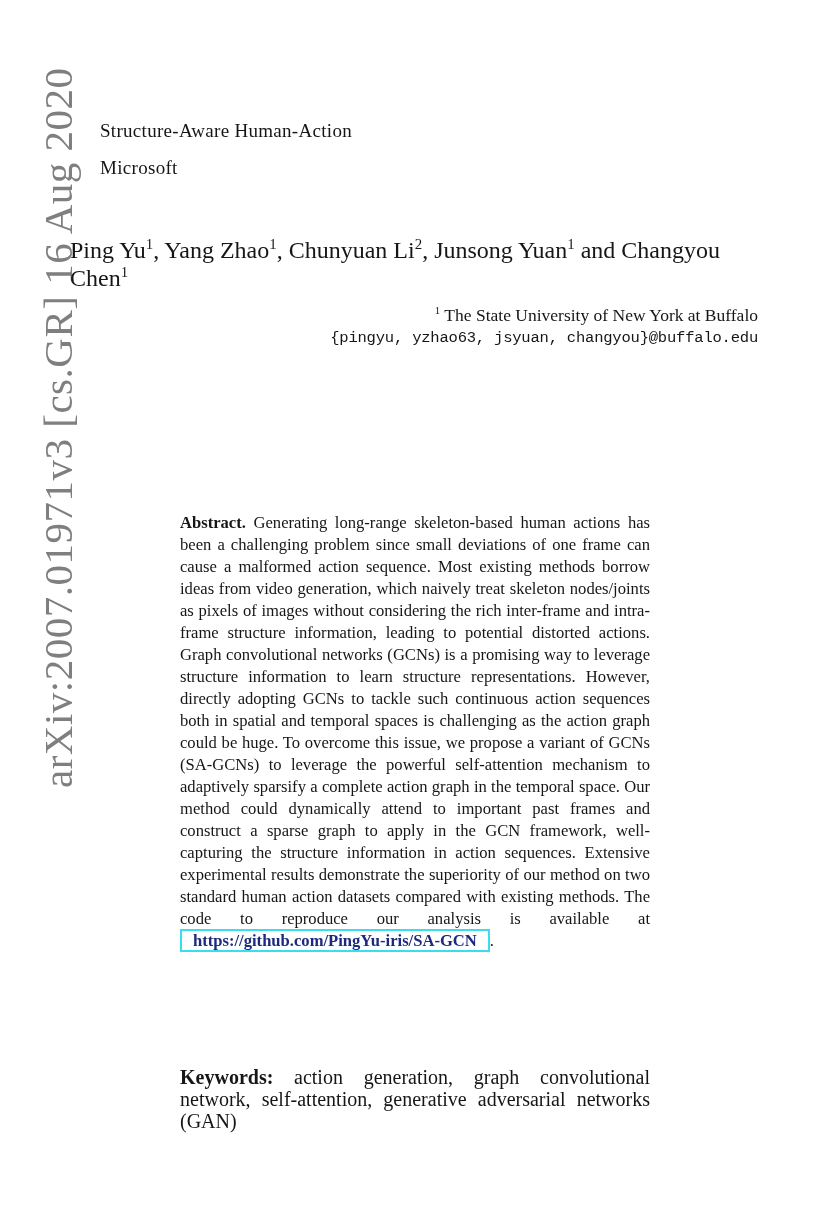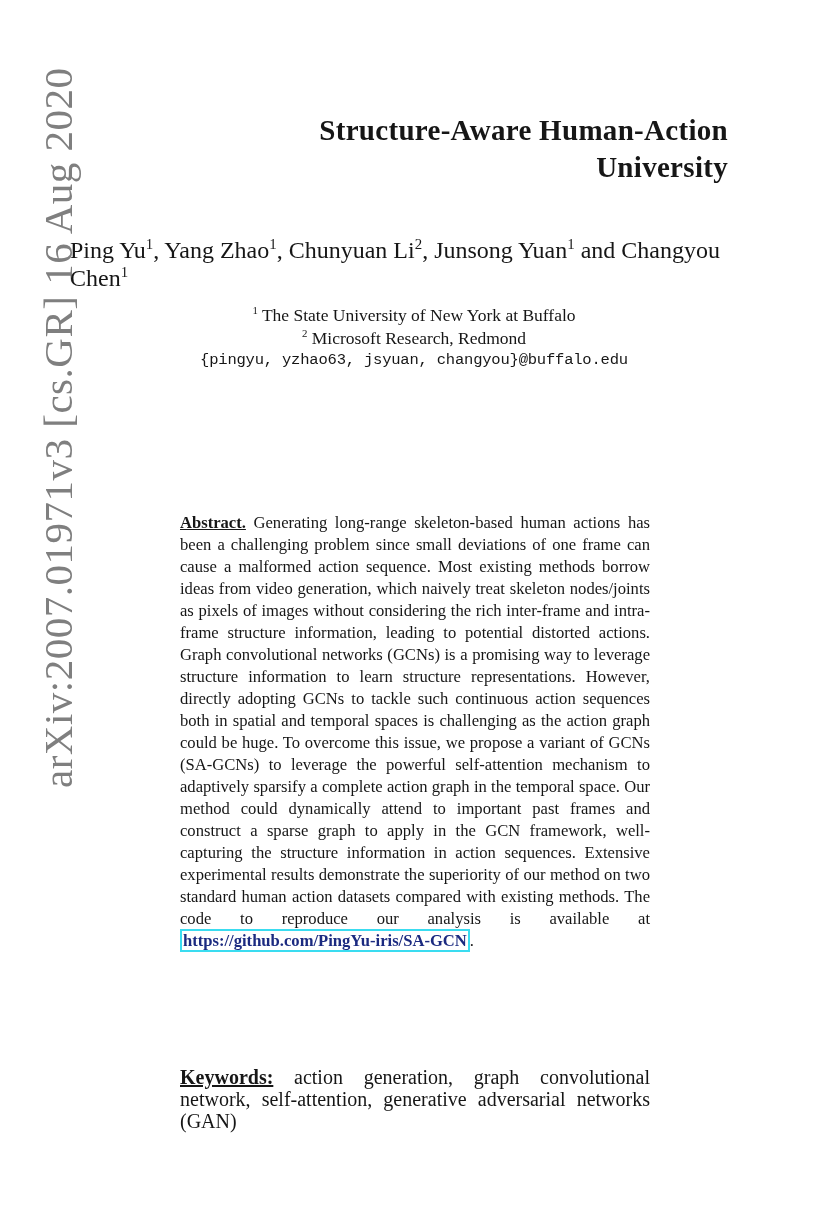--- a/index.html
+++ b/index.html
@@ -17,88 +17,87 @@
     transform-origin: 0 0;
     transform: rotate(-90deg);
     font-size: 41px;
     letter-spacing: 0.5px;
     white-space: nowrap;
     font-family: "Liberation Serif", serif;
   }
   .title {
     position: absolute;
     top: 112px; left: 100px; right: 100px;
-    text-align: right;
-    font-size: 29px;
-    font-weight: bold;
+    text-align: left;
+    font-size: 19px;
+    font-weight: normal;
     line-height: 37px;
     letter-spacing: 0.3px;
   }
   .authors {
     position: absolute;
     top: 236px; left: 70px; right: 70px;
     text-align: left;
     font-size: 24px;
     line-height: 28px;
   }
   sup { font-size: 0.62em; line-height: 0; }
   .affiliations {
     position: absolute;
     top: 304px; left: 70px; right: 70px;
-    text-align: center;
+    text-align: right;
     font-size: 17.5px;
     line-height: 22.5px;
   }
   .email-line {
     font-family: "Liberation Mono", monospace;
     font-size: 15.5px;
     letter-spacing: -0.2px;
   }
   .abstract {
     position: absolute;
     top: 512px; left: 180px; width: 470px;
     font-size: 16.6px;
     line-height: 22px;
     text-align: justify;
   }
   .bold { font-weight: normal; }
   .link {
     font-weight: bold;
     border: 2px solid;
-    padding: 0 1px;
+    padding: 0 11px;
     text-decoration: none;
     box-decoration-break: clone;
     -webkit-box-decoration-break: clone;
     cursor: pointer;
   }
   .keywords {
     position: absolute;
     top: 1066px; left: 180px; width: 470px;
     font-size: 20px;
     line-height: 22px;
     text-align: justify;
   }
-  .kw-label, .abs-label { font-weight: bold; text-decoration: underline; }
+  .kw-label, .abs-label { font-weight: bold; }
 </style>
 </head>
 <body>
 
 <div class="watermark" style="color: rgb(127, 127, 127);">arXiv:2007.01971v3 [cs.GR] 16 Aug 2020</div>
 
 <div class="title">
   <div>Structure-Aware Human-Action</div>
-  <div>University</div>
+  <div>Microsoft</div>
 </div>
 
 <div class="authors">Ping Yu<sup>1</sup>, Yang Zhao<sup>1</sup>, Chunyuan Li<sup>2</sup>, Junsong Yuan<sup>1</sup> and Changyou Chen<sup>1</sup></div>
 
 <div class="affiliations">
   <div>
       <div><sup>1</sup> The State University of New York at Buffalo</div>
-      <div><sup>2</sup> Microsoft Research, Redmond</div>
     </div>
   <div>
       <div class="email-line">{pingyu, yzhao63, jsyuan, changyou}@buffalo.edu</div>
     </div>
 </div>
 
 <div class="abstract">
   <span class="abs-label">Abstract.</span><span> Generating long-range skeleton-based human actions has been a challenging problem since small deviations of one frame can cause a malformed action sequence. Most existing methods borrow ideas from video generation, which naively treat skeleton nodes/joints as pixels of images without considering the rich inter-frame and intra-frame structure information, leading to potential distorted actions. Graph convolutional networks (GCNs) is a promising way to leverage structure information to learn structure representations. However, directly adopting GCNs to tackle such continuous action sequences both in spatial and temporal spaces is challenging as the action graph could be huge. To overcome this issue, we propose a variant of GCNs (<span class="bold">SA-GCNs</span>) to leverage the powerful self-attention mechanism to adaptively sparsify a complete action graph in the temporal space. Our method could dynamically attend to important past frames and construct a sparse graph to apply in the GCN framework, well-capturing the structure information in action sequences. Extensive experimental results demonstrate the superiority of our method on two standard human action datasets compared with existing methods. The code to reproduce our analysis is available at <span class="link" style="color: rgb(27, 42, 128); border-color: rgb(58, 220, 240);">https://github.com/PingYu-iris/SA-GCN</span>.</span>
 </div>
 

